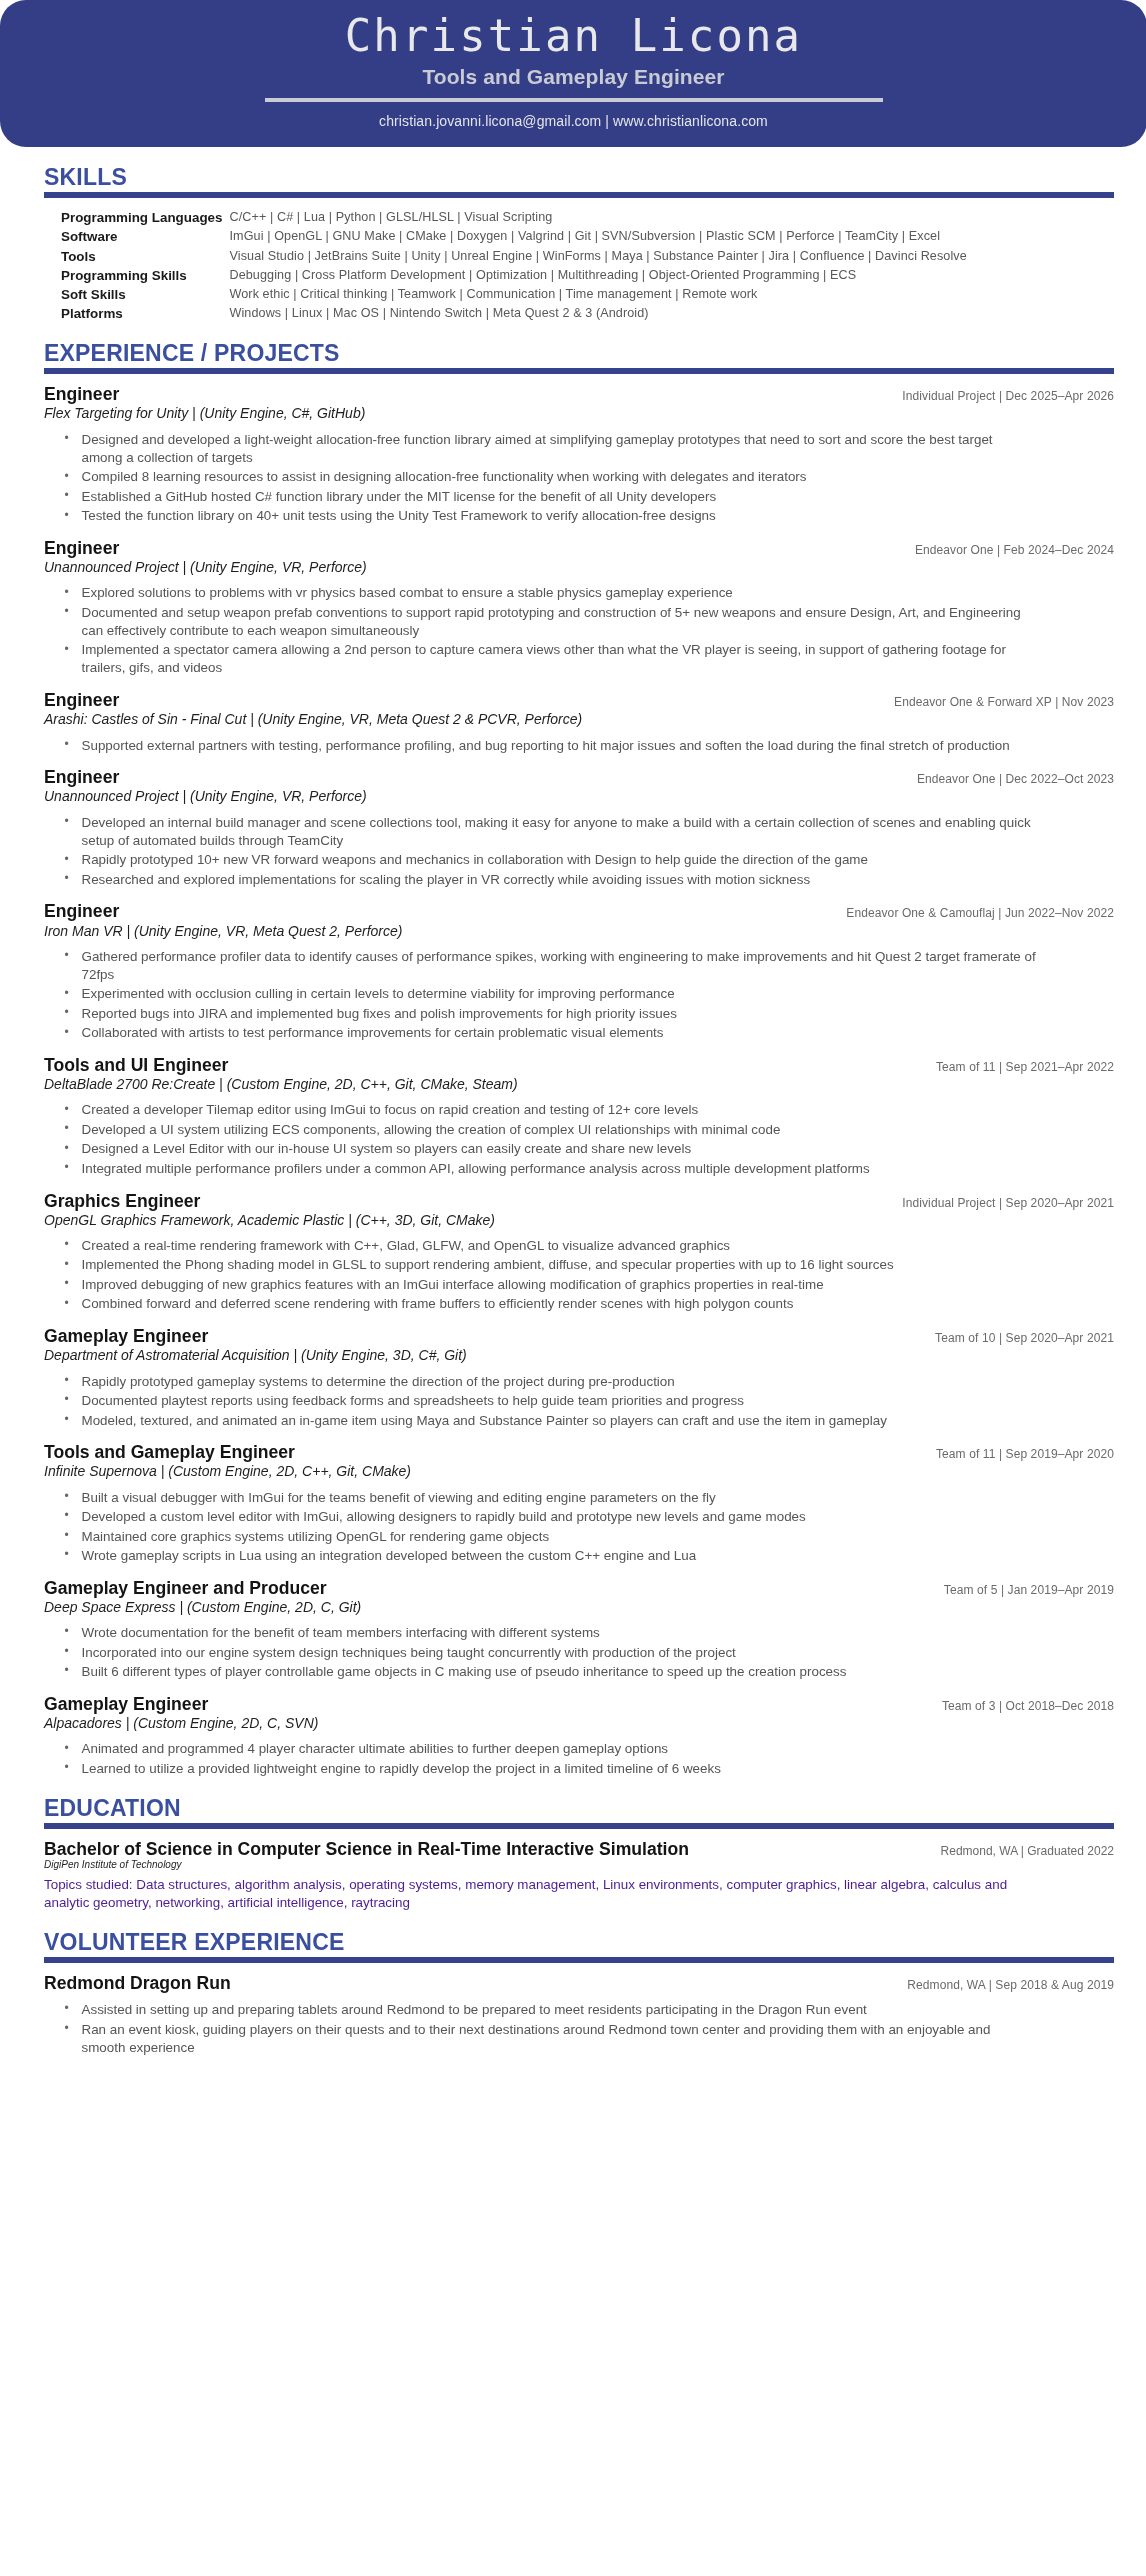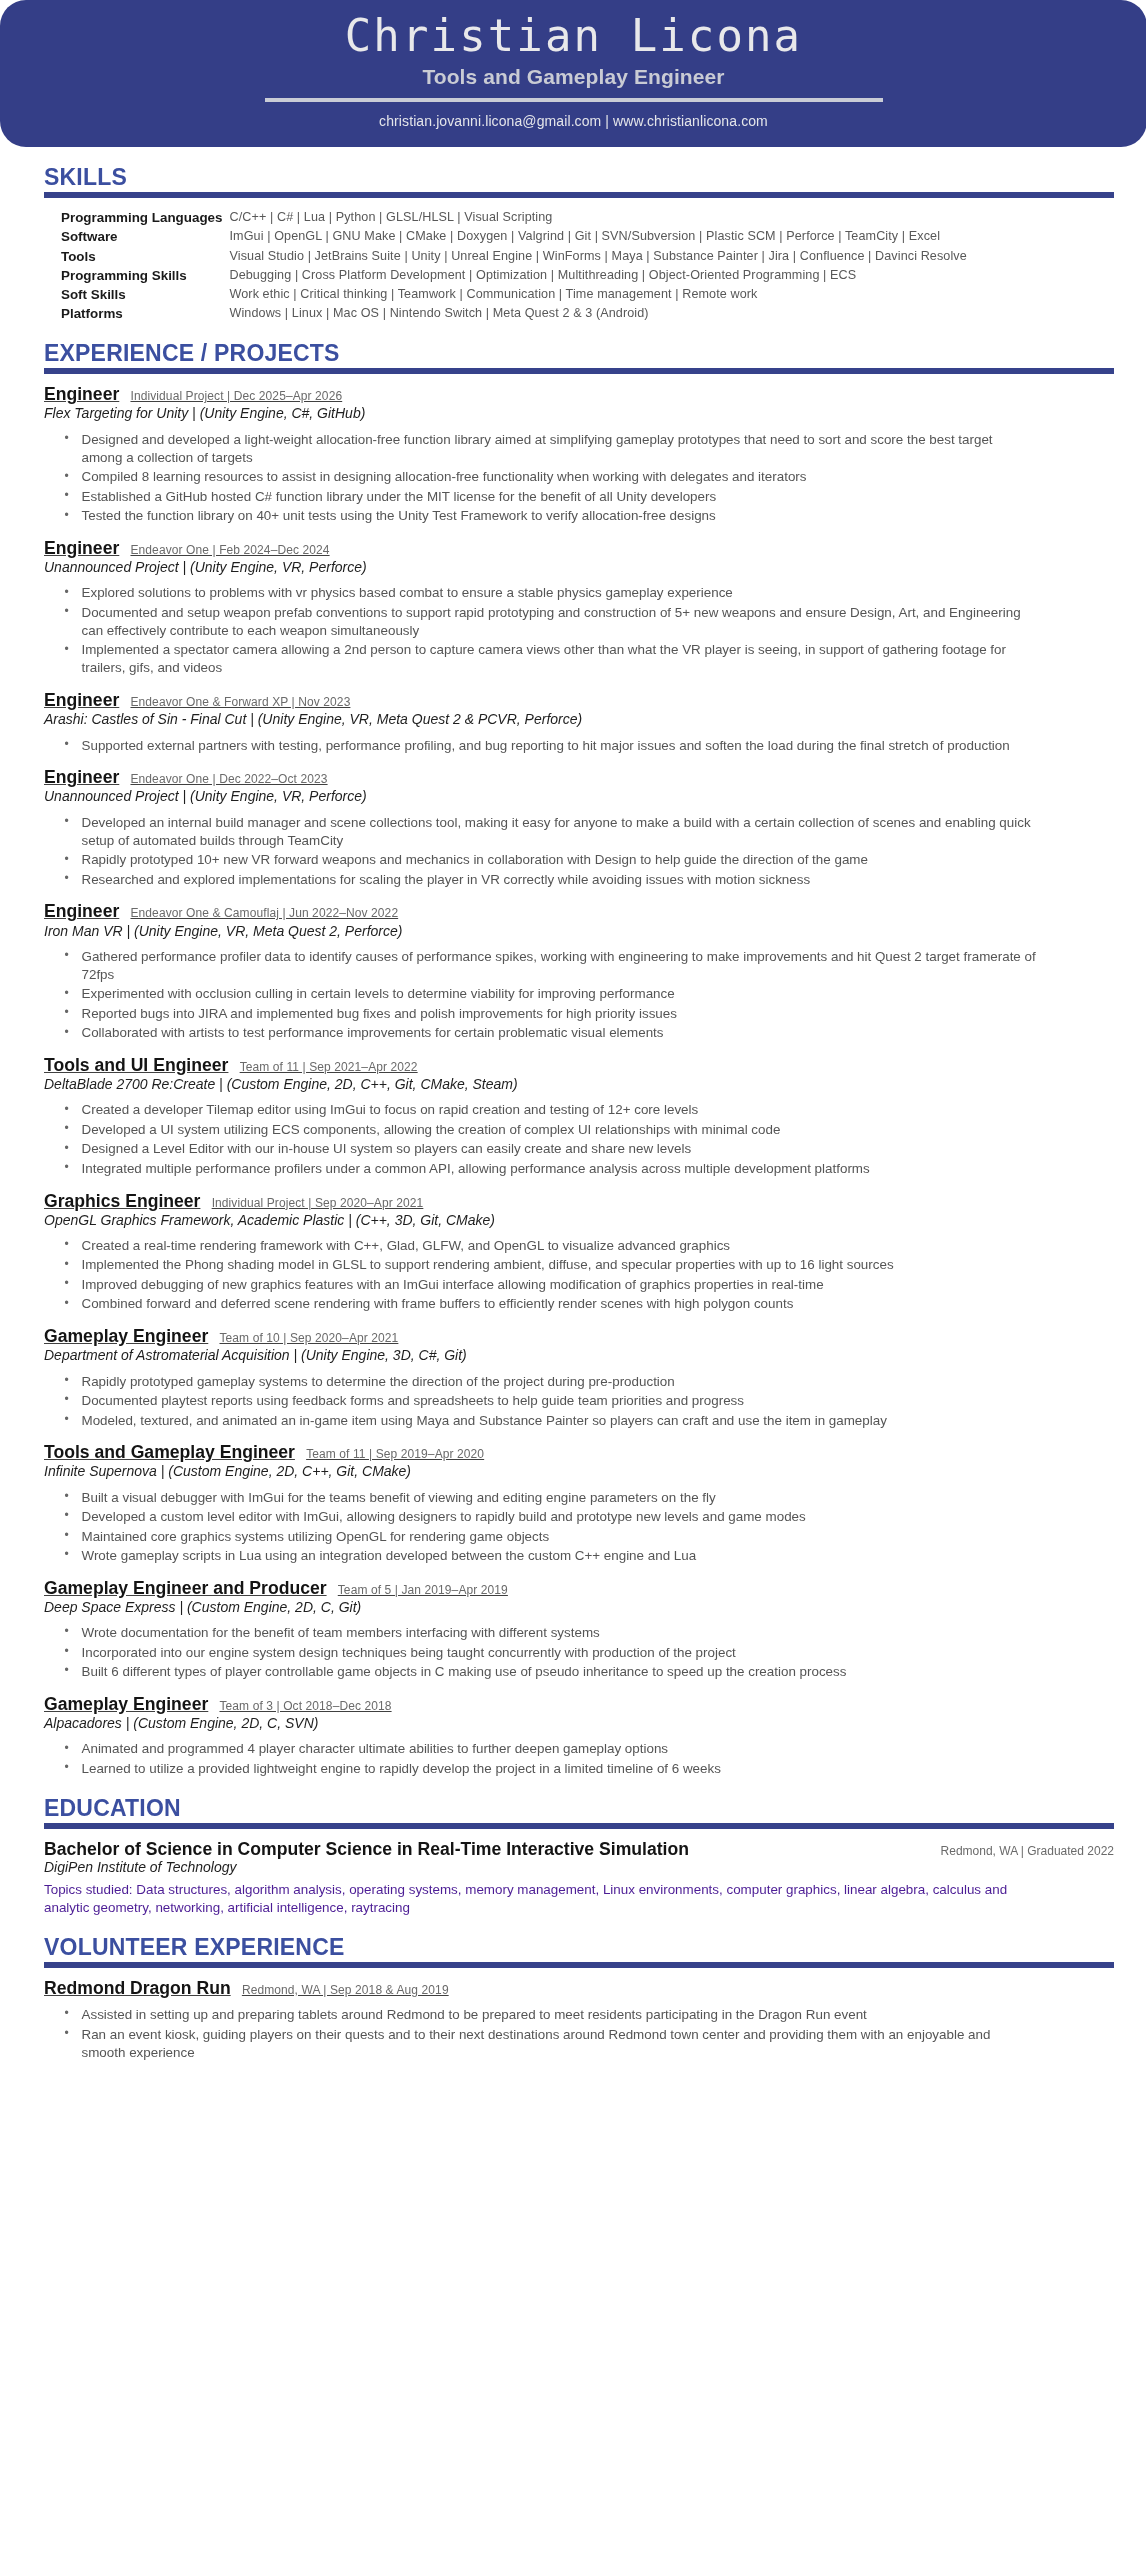--- a/index.html
+++ b/index.html
@@ -94,23 +94,22 @@
     letter-spacing: 0.1px;
   }
 
   
   .entry {
     margin-bottom: 12.6px;
   }
   .entry-head {
     display: flex;
     align-items: baseline;
-    justify-content: flex-start;
+    justify-content: space-between;
     gap: 11.2px;
-    text-decoration: underline;
   }
   .entry-role {
     font-size: 17.6px;
     font-weight: 700;
     color: #141414;
     line-height: 1.15;
   }
   .entry-meta {
     font-size: 12px;
     color: #6a6a6a;
@@ -161,21 +160,21 @@
     color: #141414;
     line-height: 1.15;
   }
   .edu-meta {
     font-size: 12px;
     color: #6a6a6a;
     white-space: nowrap;
     text-align: right;
   }
   .edu-school {
-    font-size: 14px;
+    font-size: 10px;
     font-style: italic;
     color: #1f1f1f;
     margin: 0 0 5.6px 0;
   }
   .edu-topics {
     font-size: 13.4px;
     color: #4c1d95;
     line-height: 1.35;
     max-width: 1005px;
   }

